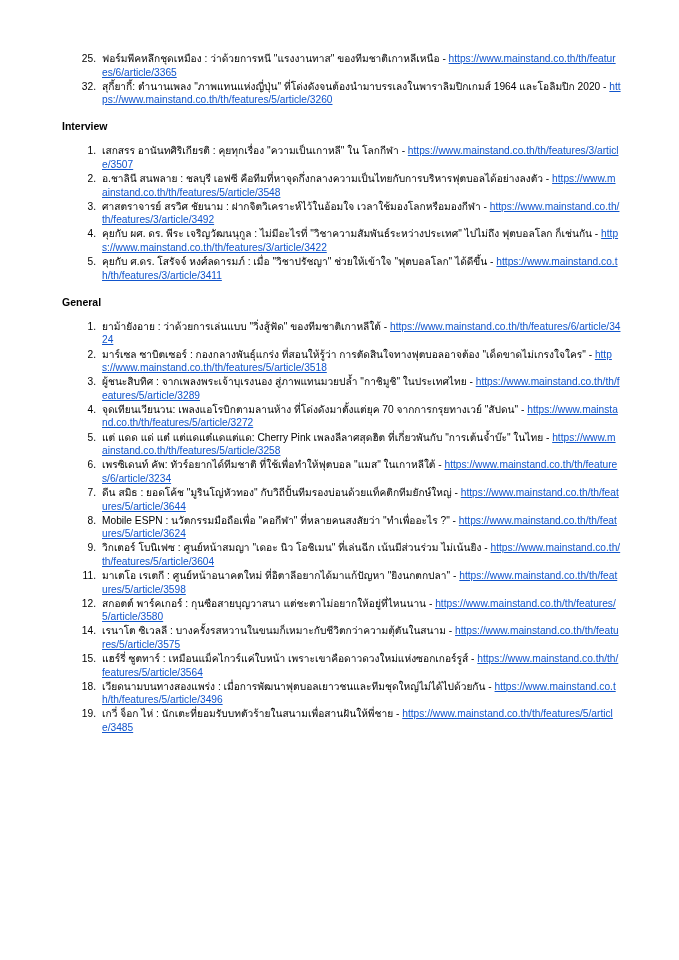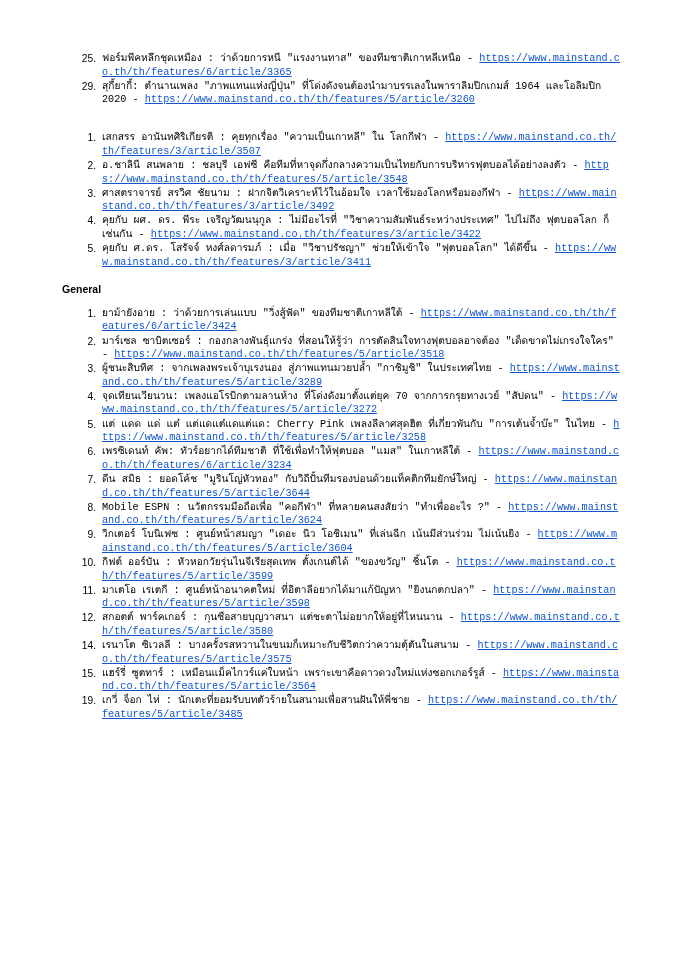--- a/index.html
+++ b/index.html
@@ -54,46 +54,46 @@
     text-align: right;
     font-size: 10.2px;
     line-height: 13.6px;
     color: #000000;
     font-family: "Liberation Sans", "DejaVu Sans", sans-serif;
   }
   ol.list > li .itemtext {
     display: block;
     word-wrap: break-word;
     overflow-wrap: break-word;
-    font-family: Liberation Mono, monospace;
   }
   .lnk {
     color: #1155cc;
     text-decoration: underline;
     word-break: break-all;
   }
   .body-text { color: #000000; }
 </style>
 </head>
 <body>
 
 <div class="page">
 
   <ol class="list" id="continued-list">
       <li>
         <span class="marker">25.</span>
         <span class="itemtext"><span class="body-text">ฟอร์มพีคหลึกชุดเหมือง : ว่าด้วยการหนี "แรงงานทาส" ของทีมชาติเกาหลีเหนือ - </span><a class="lnk" href="#">https://www.mainstand.co.th/th/features/6/article/3365</a></span>
       </li>
       <li>
-        <span class="marker">29.</span>
+        <span class="marker">32.</span>
         <span class="itemtext"><span class="body-text">สุกี้ยากี้: ตำนานเพลง "ภาพแทนแห่งญี่ปุ่น" ที่โด่งดังจนต้องนำมาบรรเลงในพาราลิมปิกเกมส์ 1964 และโอลิมปิก 2020 - </span><a class="lnk" href="#">https://www.mainstand.co.th/th/features/5/article/3260</a></span>
       </li>
     </ol>
 
   <div class="spacer-before-heading"></div>
+  <div class="section-heading">Interview</div>
   <div class="spacer-after-heading"></div>
   <ol class="list" id="interview-list">
       <li>
         <span class="marker">1.</span>
         <span class="itemtext"><span class="body-text">เสกสรร อานันทศิริเกียรติ : คุยทุกเรื่อง "ความเป็นเกาหลี" ใน โลกกีฬา - </span><a class="lnk" href="#">https://www.mainstand.co.th/th/features/3/article/3507</a></span>
       </li>
       <li>
         <span class="marker">2.</span>
         <span class="itemtext"><span class="body-text">อ.ชาลินี สนพลาย : ชลบุรี เอฟซี คือทีมที่หาจุดกึ่งกลางความเป็นไทยกับการบริหารฟุตบอลได้อย่างลงตัว - </span><a class="lnk" href="#">https://www.mainstand.co.th/th/features/5/article/3548</a></span>
       </li>
@@ -145,38 +145,38 @@
       </li>
       <li>
         <span class="marker">8.</span>
         <span class="itemtext"><span class="body-text">Mobile ESPN : นวัตกรรมมือถือเพื่อ "คอกีฬา" ที่หลายคนสงสัยว่า "ทำเพื่ออะไร ?" - </span><a class="lnk" href="#">https://www.mainstand.co.th/th/features/5/article/3624</a></span>
       </li>
       <li>
         <span class="marker">9.</span>
         <span class="itemtext"><span class="body-text">วิกเตอร์ โบนิเฟซ : ศูนย์หน้าสมญา "เดอะ นิว โอชิเมน" ที่เล่นฉีก เน้นมีส่วนร่วม ไม่เน้นยิง - </span><a class="lnk" href="#">https://www.mainstand.co.th/th/features/5/article/3604</a></span>
       </li>
       <li>
-        <span class="marker">10.</span>
-        <span class="itemtext"><span class="body-text">กิฟต์ ออร์บัน : หัวหอกวัยรุ่นไนจีเรียสุดเทพ ตั้งเกนต์ได้ "ของขวัญ" ชิ้นโต - </span><a class="lnk" href="#">https://www.mainstand.co.th/th/features/5/article/3599</a></span>
-      </li>
-      <li>
         <span class="marker">11.</span>
         <span class="itemtext"><span class="body-text">มาเตโอ เรเตกี : ศูนย์หน้าอนาคตใหม่ ที่อิตาลีอยากได้มาแก้ปัญหา "ยิงนกตกปลา" - </span><a class="lnk" href="#">https://www.mainstand.co.th/th/features/5/article/3598</a></span>
       </li>
       <li>
         <span class="marker">12.</span>
         <span class="itemtext"><span class="body-text">สกอตต์ พาร์คเกอร์ : กุนซือสายบุญวาสนา แต่ชะตาไม่อยากให้อยู่ที่ไหนนาน - </span><a class="lnk" href="#">https://www.mainstand.co.th/th/features/5/article/3580</a></span>
       </li>
       <li>
         <span class="marker">14.</span>
         <span class="itemtext"><span class="body-text">เรนาโต ซิเวลลี : บางครั้งรสหวานในขนมก็เหมาะกับชีวิตกว่าความตุ้ตันในสนาม - </span><a class="lnk" href="#">https://www.mainstand.co.th/th/features/5/article/3575</a></span>
       </li>
       <li>
         <span class="marker">15.</span>
         <span class="itemtext"><span class="body-text">แฮร์รี่ ซูตทาร์ : เหมือนแม็คไกวร์แค่ใบหน้า เพราะเขาคือดาวดวงใหม่แห่งซอกเกอร์รูส์ - </span><a class="lnk" href="#">https://www.mainstand.co.th/th/features/5/article/3564</a></span>
       </li>
       <li>
+        <span class="marker">18.</span>
+        <span class="itemtext"><span class="body-text">เวียดนามบนทางสองแพร่ง : เมื่อการพัฒนาฟุตบอลเยาวชนและทีมชุดใหญ่ไม่ได้ไปด้วยกัน - </span><a class="lnk" href="#">https://www.mainstand.co.th/th/features/5/article/3496</a></span>
+      </li>
+      <li>
         <span class="marker">19.</span>
         <span class="itemtext"><span class="body-text">เกวี่ จ็อก ไห่ : นักเตะที่ยอมรับบทตัวร้ายในสนามเพื่อสานฝันให้พี่ชาย - </span><a class="lnk" href="#">https://www.mainstand.co.th/th/features/5/article/3485</a></span>
       </li>
     </ol>
 
 </div>
 
 </body></html>

